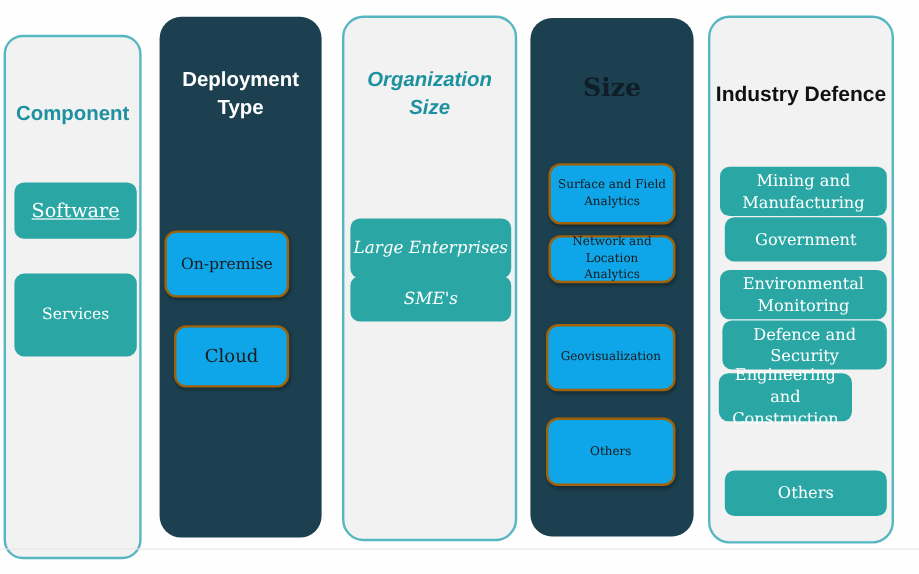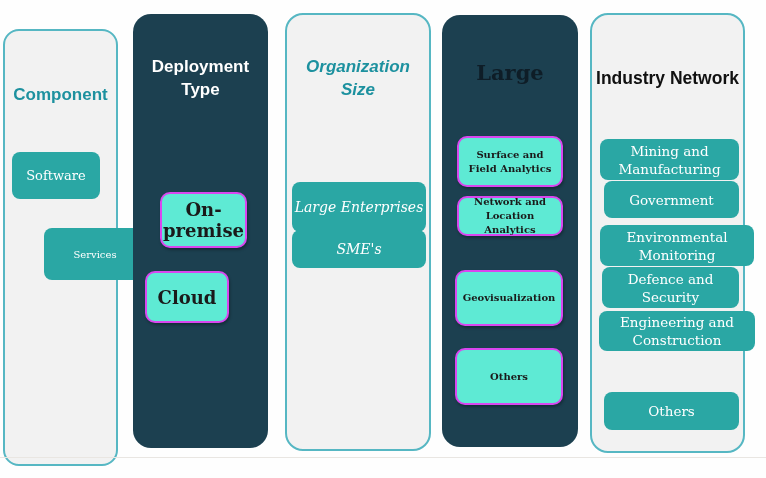--- a/index.html
+++ b/index.html
@@ -27,50 +27,50 @@
   .c3 .col-title { margin-top:40px; color:#1D919F; }
   .c4 .col-title { margin-top:46px; color:#0E1D27; font-family:"DejaVu Serif", serif; font-size:21px; }
   .c5 .col-title { margin-top:52px; color:#111111; font-size:17.5px; }
 
   .btn {
     position:absolute; display:flex; align-items:center; justify-content:center;
     text-align:center; font-family:"DejaVu Serif", serif;
   }
   .btn.teal { background:#2AA7A4; color:#FFFFFF; border-radius:8px; }
   .btn.gray {
-    background:#5eead4; color:#1A1A1A; border:2px solid #d946ef;
-    border-radius:10px; box-shadow:1px 2px 3px rgba(0,0,0,0.30);font-weight:bold;
+    background:#0ea5e9; color:#1A1A1A; border:2px solid #a16207;
+    border-radius:10px; box-shadow:1px 2px 3px rgba(0,0,0,0.30);
   }
 
   
-  .c1-i0 { left:7px; top:121px; width:88px; height:47px; font-size:13px; }
-  .c1-i1 { left:7px; top:197px; width:102px; height:52px; font-size:10px;margin-left:32px; }
+  .c1-i0 { left:7px; top:121px; width:102px; height:47px; font-size:16px;text-decoration:underline; }
+  .c1-i1 { left:7px; top:197px; width:102px; height:69px; font-size:13px; }
 
   
-  .c2-i0 { left:27px; top:178px; width:87px; height:56px; font-size:18px; }
-  .c2-i1 { left:12px; top:257px; width:84px; height:52px; font-size:18px; }
+  .c2-i0 { left:4px; top:178px; width:104px; height:56px; font-size:13px; }
+  .c2-i1 { left:12px; top:257px; width:96px; height:52px; font-size:15px; }
 
   
   .c3-i0 { left:5px; top:167px; width:134px; height:50px; font-size:14px; border-radius:6px; }
   .c3-i1 { left:5px; top:215px; width:134px; height:38px; font-size:14px; border-radius:6px; }
 
   
   .c4-btn { font-size:10px; line-height:14px; padding:0 5px; }
   .c4-i0 { left:15px; top:121px; width:106px; height:51px; }
   .c4-i1 { left:15px; top:181px; width:106px; height:40px; }
   .c4-i2 { left:13px; top:255px; width:108px; height:56px; }
   .c4-i3 { left:13px; top:333px; width:108px; height:57px; }
 
   
   .c5-btn { font-size:13.5px; line-height:18px; padding:0 0; }
   .c5-i0 { left:8px;  top:124px; width:139px; height:41px; }
   .c5-i1 { left:12px; top:166px; width:135px; height:37px; }
-  .c5-i2 { left:8px;  top:210px; width:154px; height:41px; }
+  .c5-i2 { left:8px;  top:210px; width:139px; height:41px; }
   .c5-i3 { left:10px; top:252px; width:137px; height:41px; }
-  .c5-i4 { left:7px;  top:296px; width:156px; height:40px; }
+  .c5-i4 { left:7px;  top:296px; width:111px; height:40px; }
   .c5-i5 { left:12px; top:338px; width:135px; height:39px; }
   .c5-i6 { left:12px; top:377px; width:135px; height:38px; }
 
   .bottom-rule {
     position:absolute; left:0; top:457px; width:766px; height:1px;
     background:#E9E6E2;
   }
 </style>
 </head>
 <body>
@@ -89,29 +89,29 @@
     <div class="btn gray c2-i1">Cloud</div>
   </div>
 
   <div class="col light c3">
     <div class="col-title">Organization Size</div>
     <div class="btn teal c3-i0">Large Enterprises</div>
     <div class="btn teal c3-i1">SME's</div>
   </div>
 
   <div class="col dark c4">
-    <div class="col-title">Large</div>
+    <div class="col-title">Size</div>
     <div class="btn gray c4-btn c4-i0">Surface and Field Analytics</div>
     <div class="btn gray c4-btn c4-i1">Network and Location Analytics</div>
     <div class="btn gray c4-btn c4-i2">Geovisualization</div>
     <div class="btn gray c4-btn c4-i3">Others</div>
   </div>
 
   <div class="col light c5">
-    <div class="col-title">Industry Network</div>
+    <div class="col-title">Industry Defence</div>
     <div class="btn teal c5-btn c5-i0">Mining and Manufacturing</div>
     <div class="btn teal c5-btn c5-i1">Government</div>
     <div class="btn teal c5-btn c5-i2">Environmental Monitoring</div>
     <div class="btn teal c5-btn c5-i3">Defence and Security</div>
     <div class="btn teal c5-btn c5-i4">Engineering and Construction</div>
     <div class="btn teal c5-btn c5-i6">Others</div>
   </div>
 
   <div class="bottom-rule"></div>
 </div>

